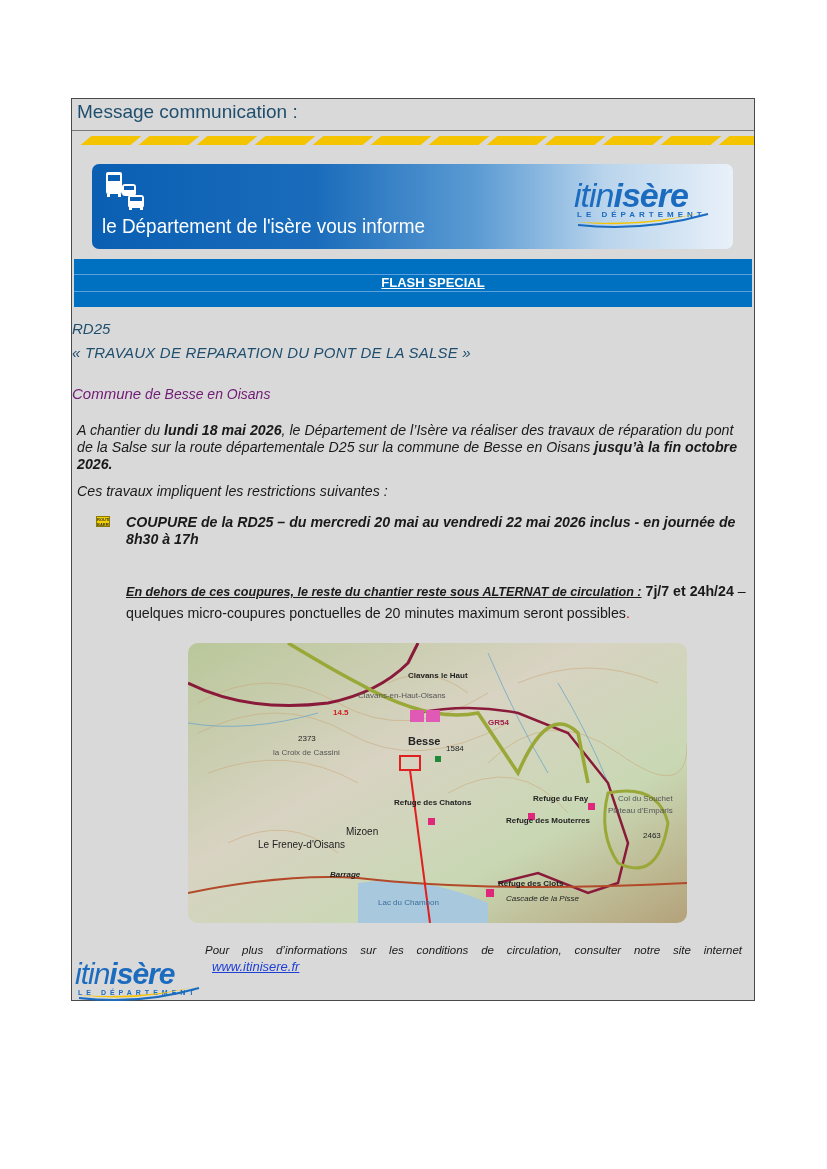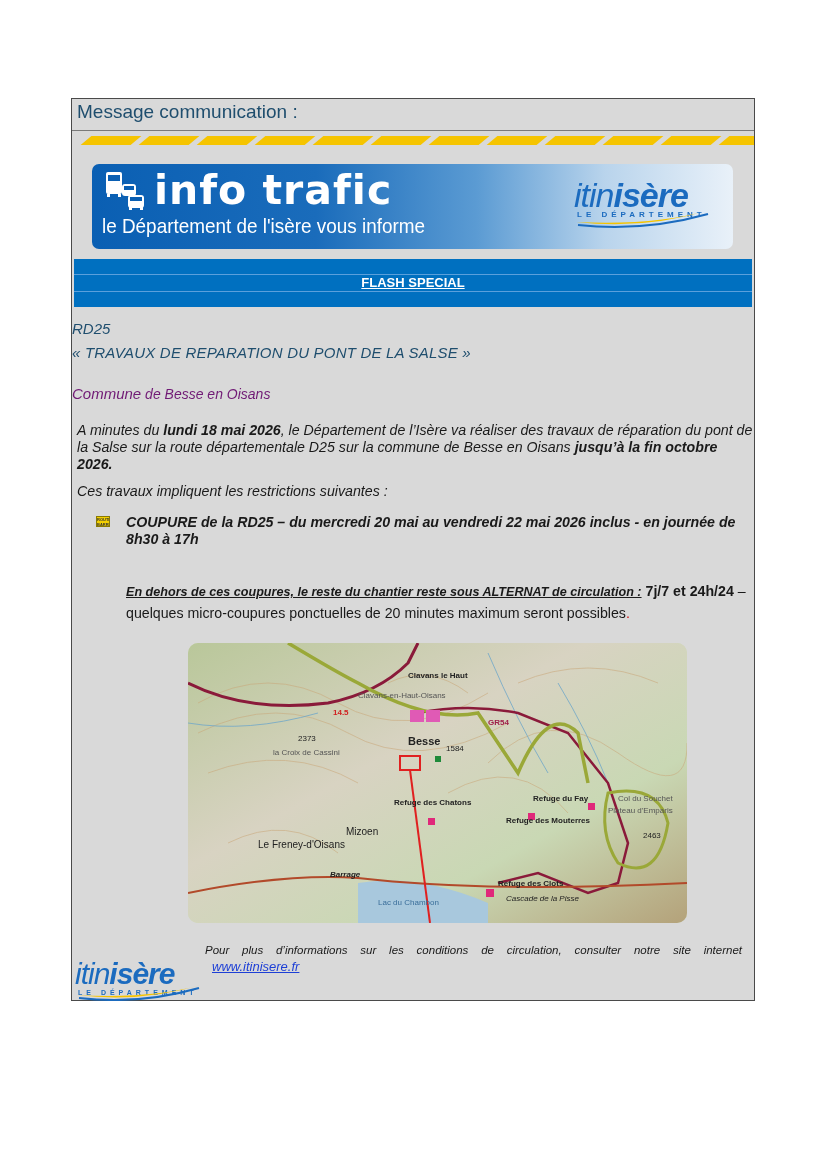--- a/index.html
+++ b/index.html
@@ -41,21 +41,21 @@
   .logo .isere { color: #1b6bbf; font-weight: bold; }
   .logo .dept { font-size: 8px; letter-spacing: 4px; color: #1b6bbf; font-weight: bold; margin-top: -2px; padding-left: 3px; }
   .logo .swoosh { position: absolute; left: 0; top: 30px; }
 
   .flash {
     position: absolute; left: 2px; top: 160px; width: 678px; height: 48px; background: #0070c0;
   }
   .flash .line { position: absolute; left: 0; width: 100%; height: 1px; background: #5aa0dc; }
   .flash .label {
     position: absolute; left: 0; width: 100%; top: 16px; text-align: center; color: #ffffff;
-    font-weight: bold; font-size: 13px; text-decoration: underline;
+    font-weight: bold; font-size: 13px; text-decoration: underline; padding-left: 20px;
   }
 
   .center-block { position: absolute; left: 0; width: 684px; text-align: left; color: #1f4e6e; font-style: italic; }
   .rd { top: 221px; font-size: 15px; }
   .works { top: 245px; font-size: 15px; letter-spacing: 0.2px; }
   .commune { top: 286px; font-size: 14px; color: #701a75; font-style: italic; }
   .commune .c1 { font-size: 15px; }
 
   .para { position: absolute; left: 5px; width: 676px; font-size: 14.2px; font-style: italic; color: #1a1a1a; line-height: 17px; }
   .p1 { top: 323px; }
@@ -110,21 +110,20 @@
       <rect x="4" y="4" width="12" height="6" fill="#0a5fb3"></rect>
       <rect x="3" y="23" width="3" height="3" fill="#fff"></rect>
         <rect x="14" y="23" width="3" height="3" fill="#fff"></rect>
       <rect x="18" y="13" width="14" height="12" rx="3" fill="#fff"></rect>
       <rect x="20" y="15" width="10" height="4" fill="#0a5fb3"></rect>
       <rect x="24" y="24" width="16" height="13" rx="3" fill="#fff"></rect>
       <rect x="26" y="26" width="12" height="4" fill="#0a5fb3"></rect>
       <rect x="25" y="36" width="3" height="3" fill="#fff"></rect>
         <rect x="36" y="36" width="3" height="3" fill="#fff"></rect>
     </svg>
-    <div class="title">info trafic</div>
     <div class="subtitle">le Département de l'isère vous informe</div>
     <div class="logo" style="left:482px; top:14px;">
       <div class="word"><span class="iti">itin</span><span class="isere">isère</span></div>
       <svg class="swoosh" width="140" height="20" viewBox="0 0 140 20">
         <path d="M2 14 Q70 22 136 2 Q80 18 2 14 Z" fill="#f5c400"></path>
         <path d="M4 17 Q70 24 134 6" stroke="#1b6bbf" stroke-width="2" fill="none"></path>
       </svg>
       <div class="dept">LE DÉPARTEMENT</div>
     </div>
   </div>
@@ -132,21 +131,21 @@
   <div class="flash">
     <div class="line" style="top:15px"></div>
     <div class="line" style="top:32px"></div>
     <div class="label">FLASH SPECIAL</div>
   </div>
 
   <div class="center-block rd">RD25</div>
   <div class="center-block works">« TRAVAUX DE REPARATION DU PONT DE LA SALSE »</div>
   <div class="center-block commune"><span class="c1">Commune</span><span> de Besse en Oisans</span></div>
 
-  <div class="para p1"><span>A minutes du </span><b>lundi 18 mai 2026</b><span>, le Département de l’Isère va réaliser des travaux de réparation du pont de la Salse sur la route départementale D25 sur la commune de Besse en Oisans </span><b>jusqu’à la fin octobre 2026.</b></div>
+  <div class="para p1"><span>A chantier du </span><b>lundi 18 mai 2026</b><span>, le Département de l’Isère va réaliser des travaux de réparation du pont de la Salse sur la route départementale D25 sur la commune de Besse en Oisans </span><b>jusqu’à la fin octobre 2026.</b></div>
   <div class="para p2">Ces travaux impliquent les restrictions suivantes :</div>
 
   <div class="bullets">
     <div class="bullet">
       <span class="sign">ROUTE BARREE</span>
       <span>COUPURE de la RD25 – du mercredi 20 mai au vendredi 22 mai 2026 inclus - en journée de 8h30 à 17h</span>
     </div>
   </div>
 
   <div class="note"><span class="u">En dehors de ces coupures, le reste du chantier reste sous ALTERNAT de circulation :</span><span class="b"> 7j/7</span><span class="b"> et </span><span class="b">24h/24</span><span> – quelques micro-coupures ponctuelles de 20 minutes maximum seront possibles</span><span class="red">.</span></div>

